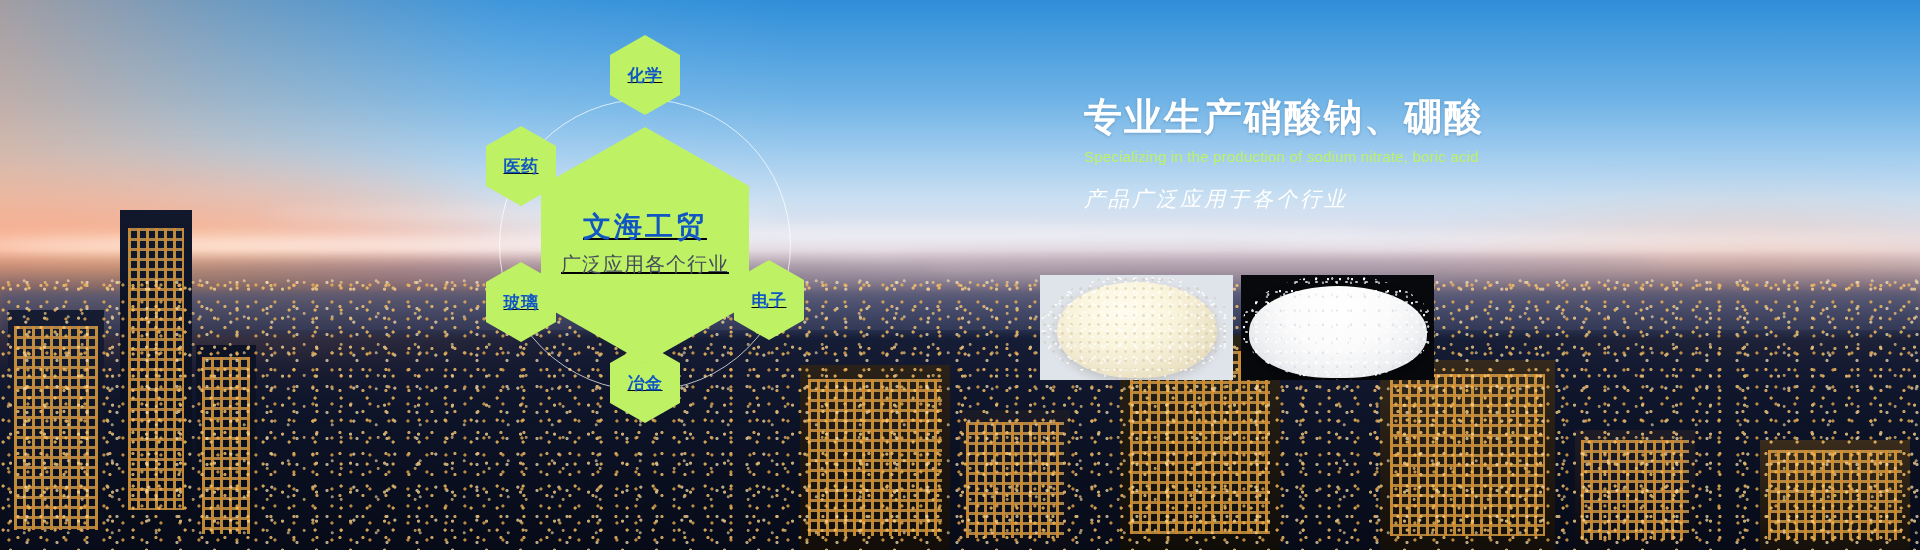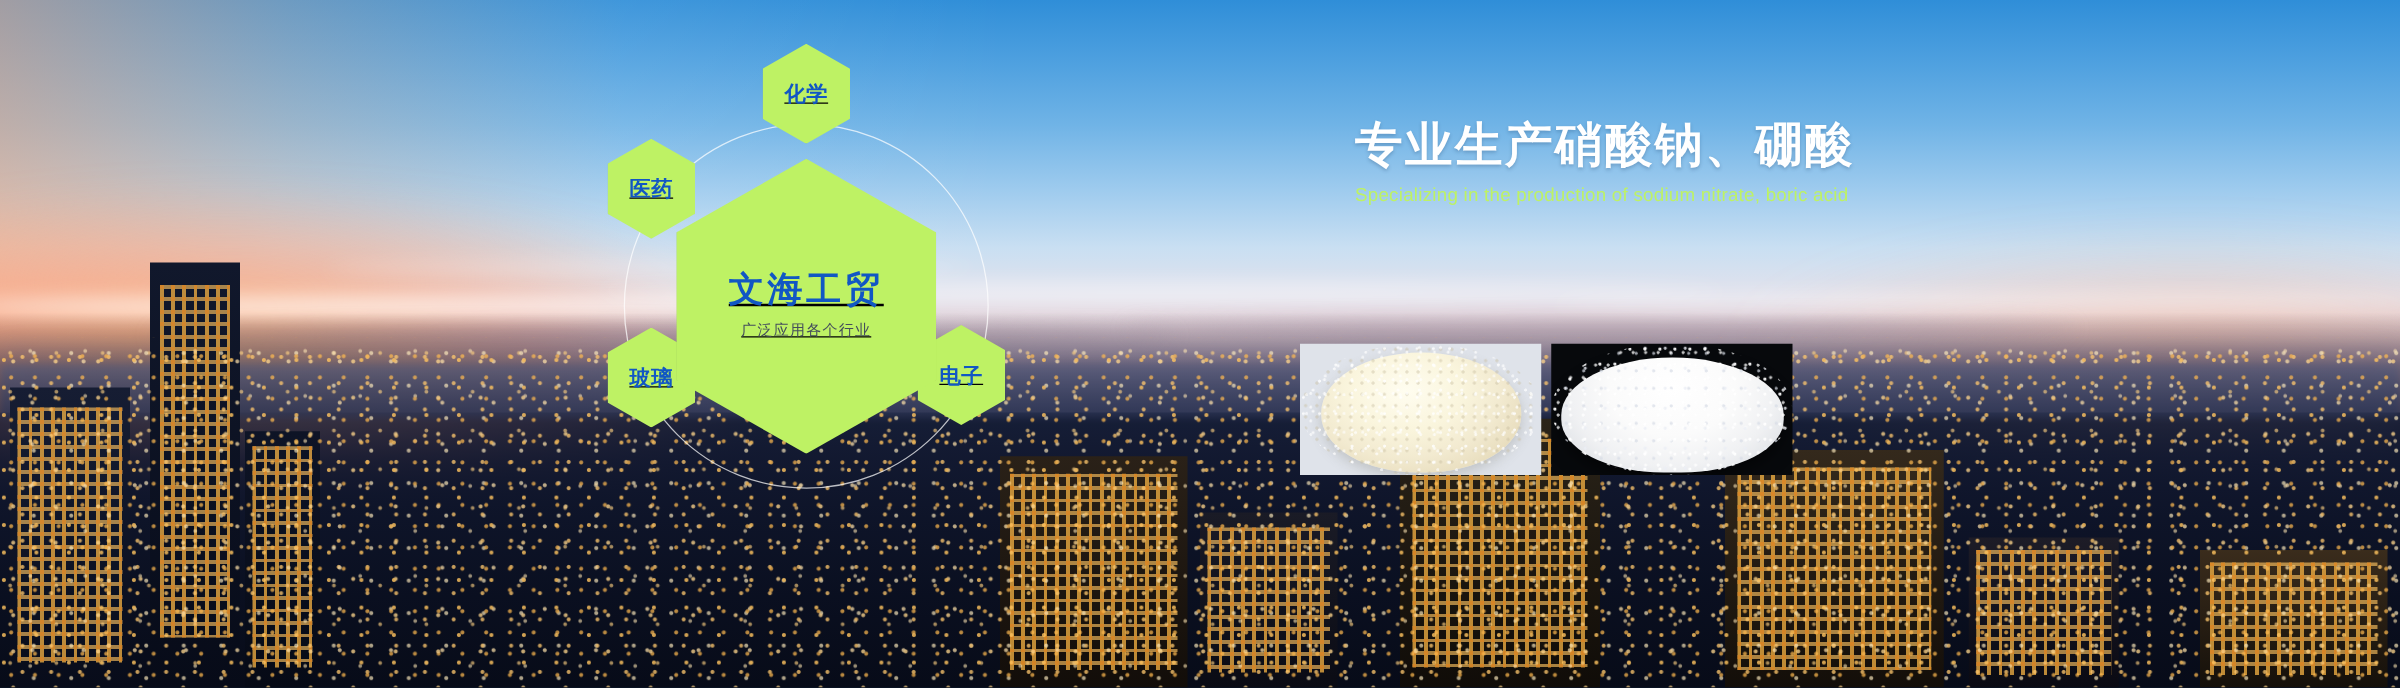--- a/index.html
+++ b/index.html
@@ -136,26 +136,26 @@
     left:50%; top:50%;
     width:208px; height:236px; margin:-118px 0 0 -104px;
     box-shadow:0 4px 22px rgba(20,40,80,.25);
   }
   .hex-center .brand {
     font-size:28px; font-weight:700; color:#1157c4;
     letter-spacing:3px; line-height:1.1;
   }
   .hex-center .tagline {
     margin-top:9px;
-    font-size:12px; color:#444e5c; letter-spacing:1px;
+    font-size:20px; color:#444e5c; letter-spacing:1px;
   }
 
   
   .hx-top    { left:215px; top:5px;   transform:translateX(-50%); }
-  .hx-tl     { left:91px;  top:81px;  transform:translateX(-50%); }
+  .hx-tl     { left:91px;  top:96px;  transform:translateX(-50%); }
   .hx-tr     { left:339px; top:78px;  transform:translateX(-50%); }
   .hx-bl     { left:91px;  top:232px; transform:translateX(-50%); }
   .hx-br     { left:339px; top:230px; transform:translateX(-50%); }
   .hx-bottom { left:215px; top:313px; transform:translateX(-50%); }
 
   
   .copy { position:absolute; left:1040px; top:95px; width:560px;margin-left:44px; }
   .headline {
     font-size:38px; font-weight:700; color:#ffffff;
     letter-spacing:2px; line-height:1.18;
@@ -291,30 +291,34 @@
 
 
     <div class="hex hex-sm hx-br">
       <span class="lbl">电子</span>
     </div>
 
     <div class="hex hex-sm hx-bl">
       <span class="lbl">玻璃</span>
     </div>
 
+    <div class="hex hex-sm hx-bottom">
+      <span class="lbl">冶金</span>
+    </div>
 
     <div class="hex hex-center">
       <div class="brand">文海工贸</div>
       <div class="tagline">广泛应用各个行业</div>
     </div>
   </div>
 
   <div class="copy">
     <div class="headline">专业生产硝酸钠、硼酸</div>
     <div class="subline">Specializing in the production of sodium nitrate, boric acid</div>
+    <div class="tagline-cn">产品广泛应用于各个行业</div>
   </div>
 
   <div class="photos">
     <div class="photo photo-a">
       <div class="pile"></div>
       <div class="grain"></div>
     </div>
     <div class="photo photo-b">
       <div class="pile"></div>
       <div class="grain"></div>

